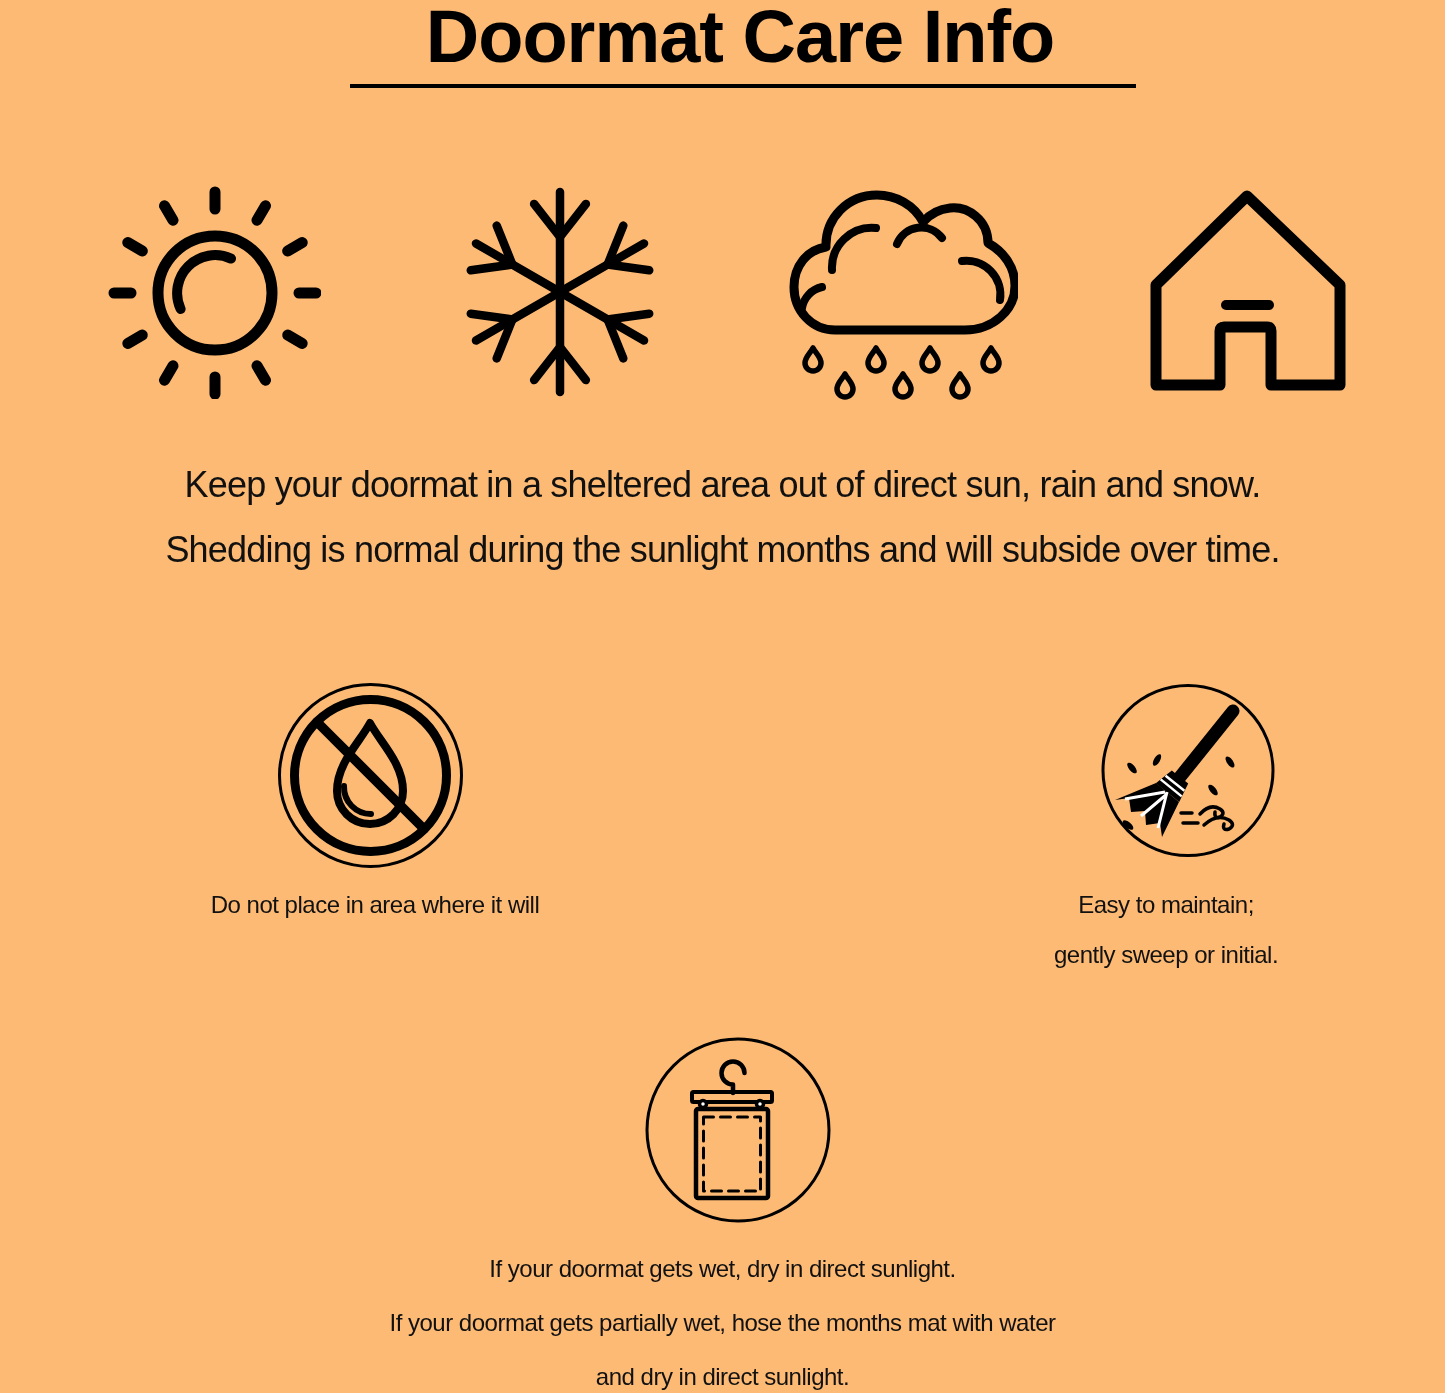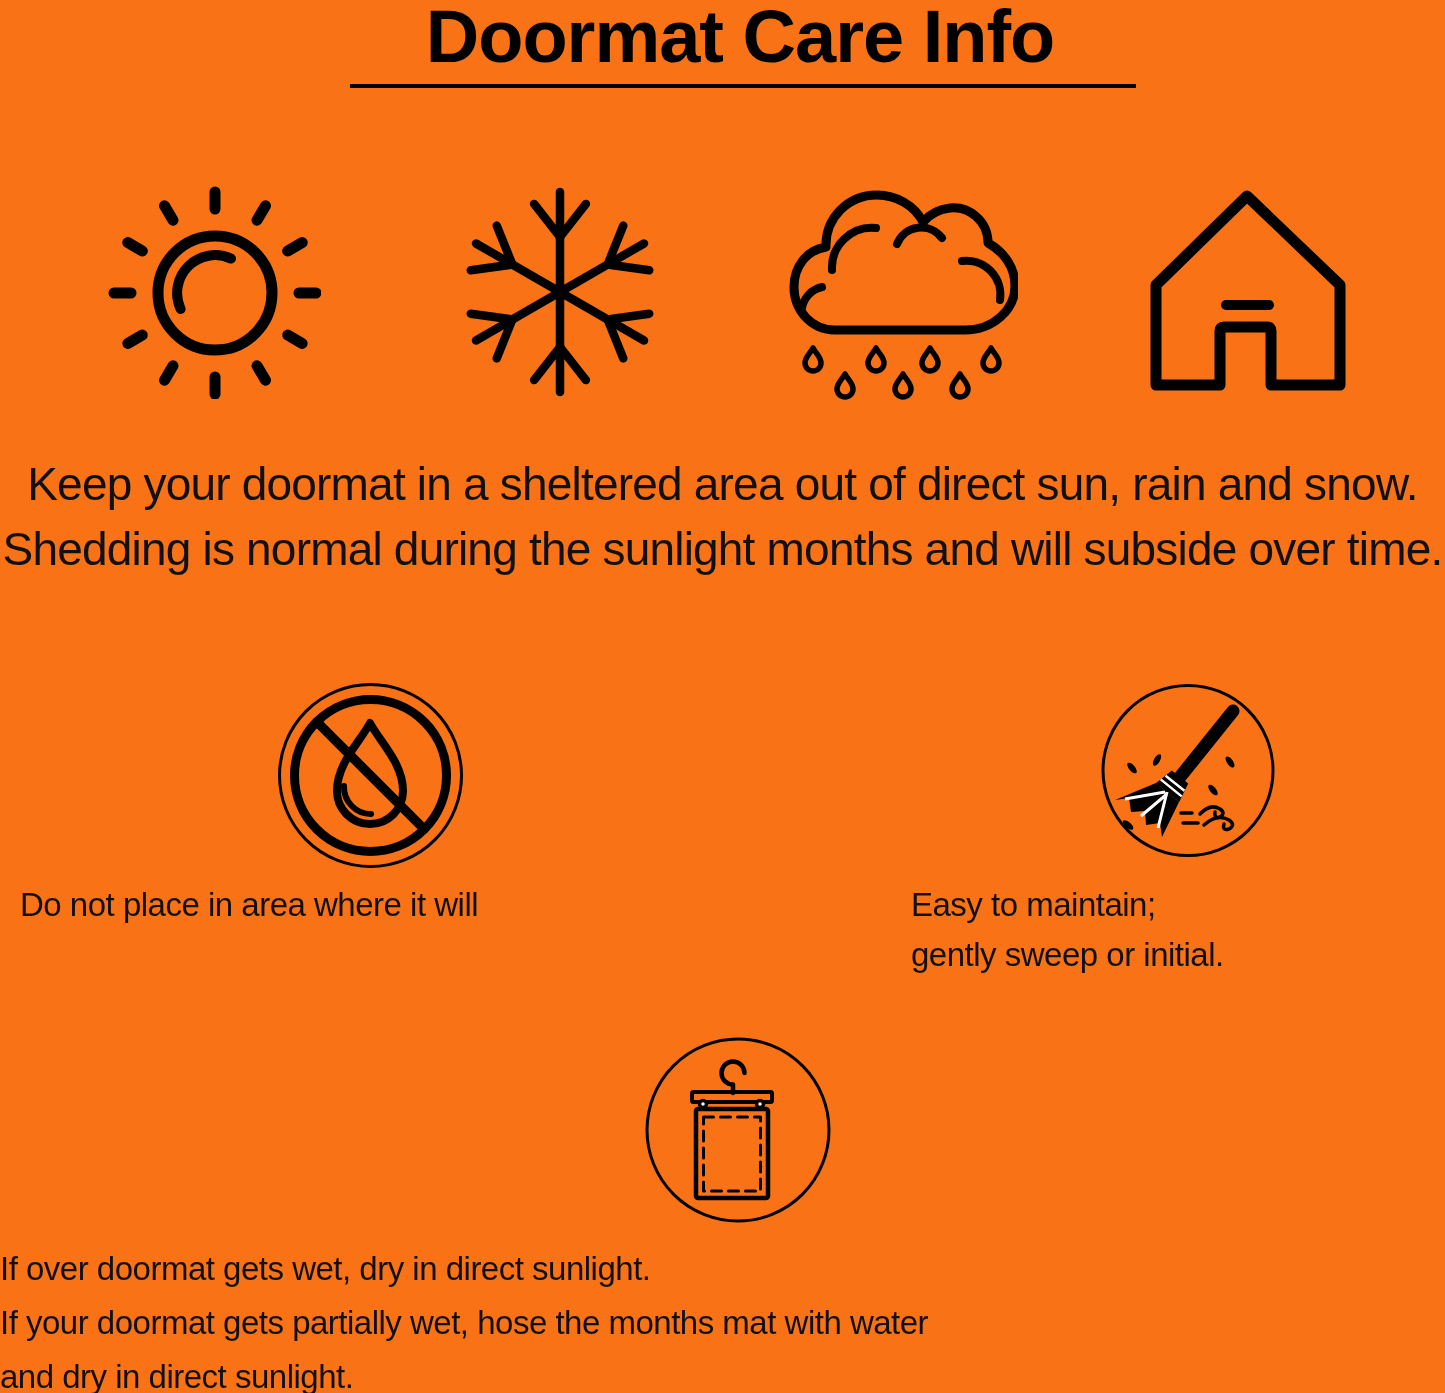--- a/index.html
+++ b/index.html
@@ -1,45 +1,45 @@
 <!DOCTYPE html>
 <html><head>
 <meta charset="utf-8">
 <style>
   html,body{margin:0;padding:0;background:#ffffff;}
   .page{
     position:relative;
     width:1445px;height:1393px;
-    background:#f97316;
+    background:#fdba74;
     overflow:hidden;
     font-family:"Liberation Sans", sans-serif;
     color:#000;
   }
   .title{
     position:absolute;top:-8px;left:35px;width:1410px;
     text-align:center;
     font-size:74px;font-weight:700;letter-spacing:-1px;
     line-height:90px;white-space:nowrap;
   }
   .title-rule{
     position:absolute;top:84px;left:350px;width:786px;height:4px;
     background:#000;
   }
   .icon{position:absolute;}
   .icon svg{display:block;width:100%;height:100%;}
   .stroke{fill:none;stroke:#000;stroke-linecap:round;stroke-linejoin:round;}
   .fillb{fill:#000;stroke:none;}
   .intro{
     position:absolute;top:452px;left:0;width:1445px;
-    text-align:center;font-size:46px;letter-spacing:-0.8px;
+    text-align:center;font-size:36px;letter-spacing:-0.8px;
     line-height:65px;white-space:nowrap;color:#111;
   }
   .caption{
-    position:absolute;
-    font-size:33px;letter-spacing:-0.5px;line-height:50px;
+    position:absolute;text-align:center;
+    font-size:24px;letter-spacing:-0.5px;line-height:50px;
     white-space:nowrap;color:#111;
   }
   .caption-left{top:880px;left:20px;width:710px;}
   .caption-right{top:880px;left:911px;width:510px;}
   .caption-bottom{top:1242px;left:0;width:1445px;line-height:54px;}
 </style>
 </head>
 <body>
 
 <div class="page">
@@ -177,18 +177,18 @@
       <path class="stroke" stroke-width="4.5" d="M 88 57 L 88 48.5 A 11.5 11.5 0 1 1 99.5 37"></path>
       <rect class="stroke" stroke-width="4" x="47" y="56" width="80" height="10" rx="1.5"></rect>
       <circle cx="58" cy="68" r="3.5" fill="#fff" stroke="#000" stroke-width="3.5"></circle>
       <circle cx="115" cy="68" r="3.5" fill="#fff" stroke="#000" stroke-width="3.5"></circle>
       <rect class="stroke" stroke-width="4.5" x="51" y="73" width="72" height="89" rx="2"></rect>
       <rect class="stroke" stroke-width="3" x="58.5" y="81" width="57" height="74" stroke-dasharray="10 7"></rect>
     </svg>
   </div>
 
   <div class="caption caption-bottom">
-    <div>If over doormat gets wet, dry in direct sunlight.</div>
+    <div>If your doormat gets wet, dry in direct sunlight.</div>
     <div>If your doormat gets partially wet, hose the months mat with water</div>
     <div>and dry in direct sunlight.</div>
   </div>
 
 </div>
 
 </body></html>

